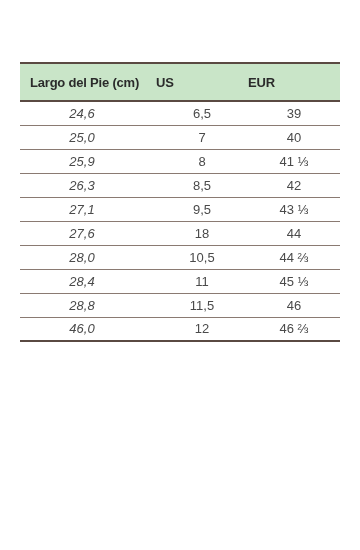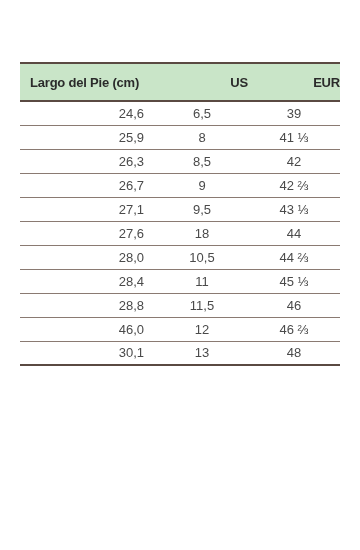--- a/index.html
+++ b/index.html
@@ -46,37 +46,38 @@
     padding: 0;
     vertical-align: middle;
     box-sizing: border-box;
     margin-top: 39px;
   }
   th.h-cm {
     text-align: left;
     padding-left: 10px;
   }
   th.h-us, th.h-eur {
-    text-align: right;
+    text-align: left;
   }
 
   
   tbody td {
     height: 24px;
     border-bottom: 1px solid #8a7a72;
     font-size: 13px;
     color: #4a4a4a;
     padding: 0;
     vertical-align: middle;
     box-sizing: border-box;
     background: #ffffff;
   }
   td.c-cm {
-    text-align: right;
+    text-align: center;
     padding-right: 12px;
+    font-style: italic;
   }
   td.c-us, td.c-eur {
     text-align: center;
   }
   tbody tr:last-child td {
     border-bottom: 2px solid #5a4a42;
   }
 </style>
 </head>
 <body>
@@ -95,33 +96,33 @@
         <th class="h-eur">EUR</th>
       </tr>
     </thead>
     <tbody id="size-table-body">
         <tr>
           <td class="c-cm">24,6</td>
           <td class="c-us">6,5</td>
           <td class="c-eur">39</td>
         </tr>
         <tr>
+          <td class="c-cm">25,0</td>
+          <td class="c-us">7</td>
+          <td class="c-eur">40</td>
+        </tr>
+        <tr>
           <td class="c-cm">25,9</td>
           <td class="c-us">8</td>
           <td class="c-eur">41 ⅓</td>
         </tr>
         <tr>
           <td class="c-cm">26,3</td>
           <td class="c-us">8,5</td>
           <td class="c-eur">42</td>
-        </tr>
-        <tr>
-          <td class="c-cm">26,7</td>
-          <td class="c-us">9</td>
-          <td class="c-eur">42 ⅔</td>
         </tr>
         <tr>
           <td class="c-cm">27,1</td>
           <td class="c-us">9,5</td>
           <td class="c-eur">43 ⅓</td>
         </tr>
         <tr>
           <td class="c-cm">27,6</td>
           <td class="c-us">18</td>
           <td class="c-eur">44</td>
@@ -139,20 +140,15 @@
         <tr>
           <td class="c-cm">28,8</td>
           <td class="c-us">11,5</td>
           <td class="c-eur">46</td>
         </tr>
         <tr>
           <td class="c-cm">46,0</td>
           <td class="c-us">12</td>
           <td class="c-eur">46 ⅔</td>
         </tr>
-        <tr>
-          <td class="c-cm">30,1</td>
-          <td class="c-us">13</td>
-          <td class="c-eur">48</td>
-        </tr>
       </tbody>
   </table>
 </div>
 
 </body></html>

